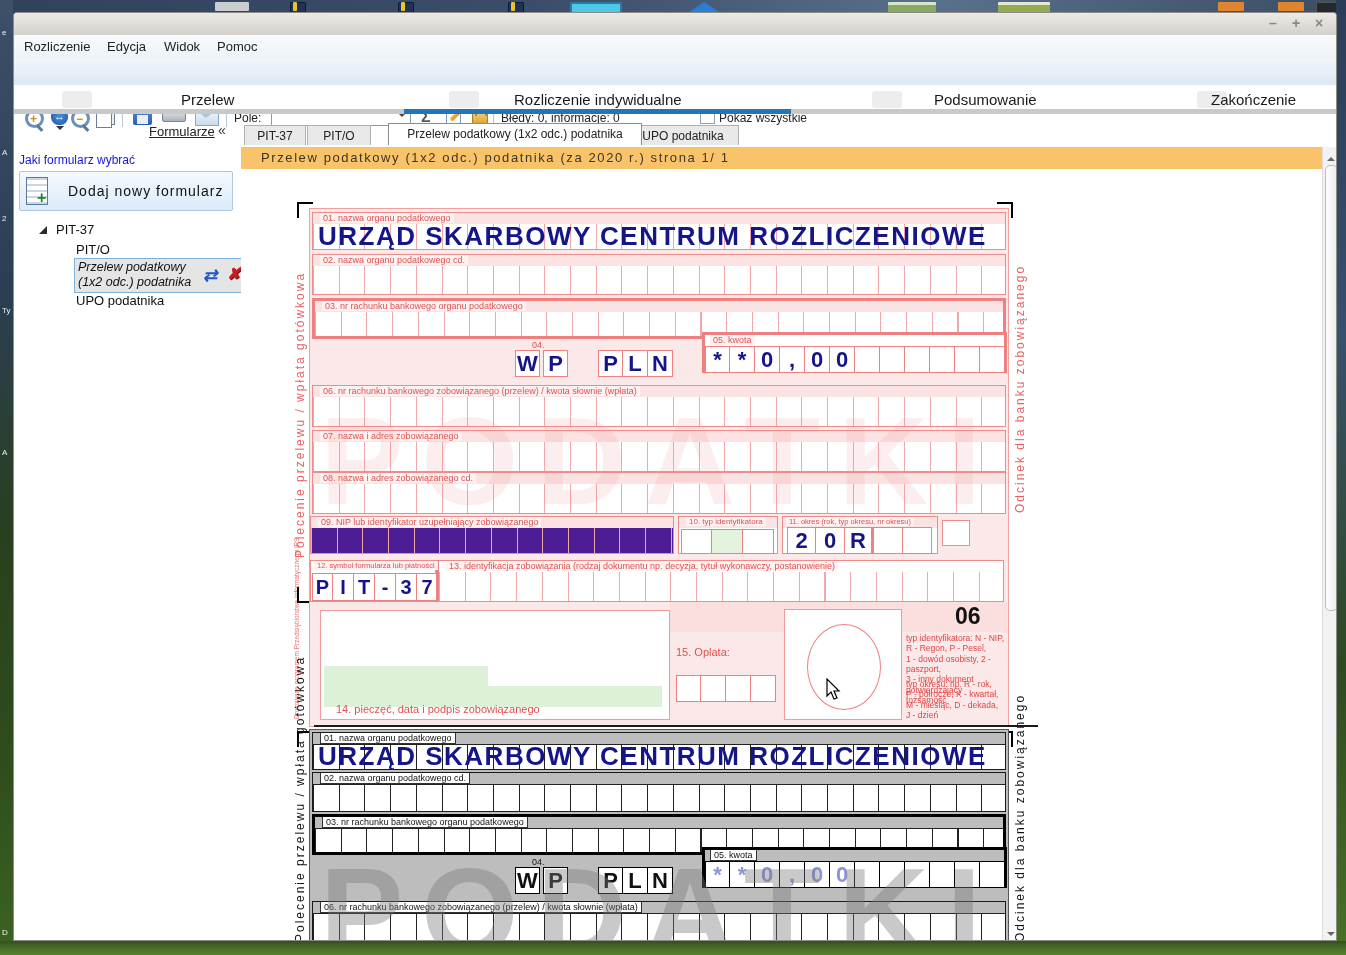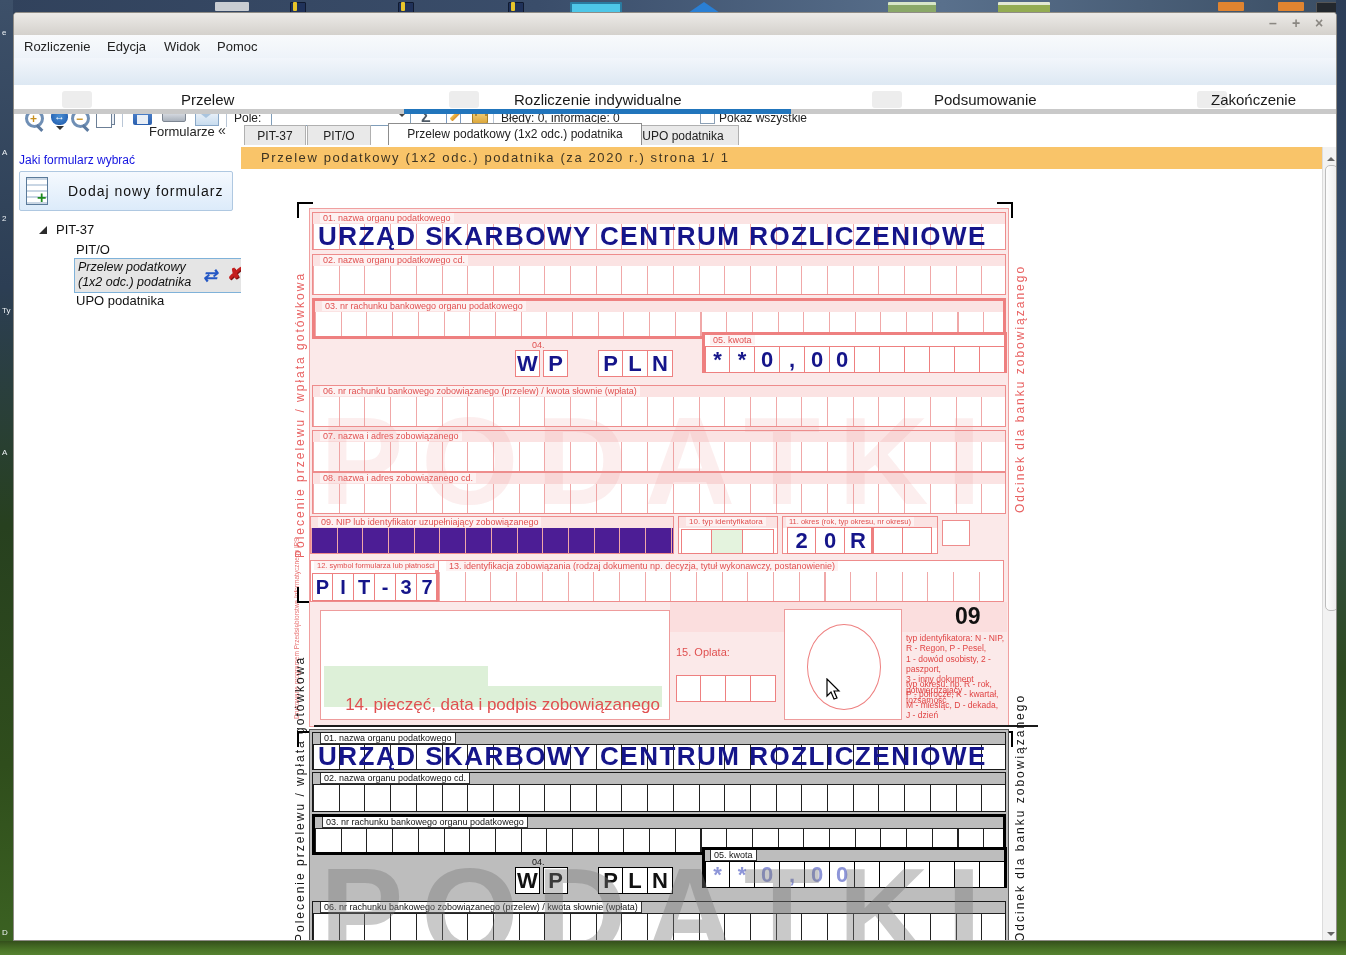--- a/index.html
+++ b/index.html
@@ -48,21 +48,21 @@
   .dd-arrow{position:absolute;right:4px;top:7px;border:4px solid transparent;border-top-color:#444;}
   #err-dd{top:52px;border:4px solid transparent;border-top-color:#444;}
   #chk{top:51px;width:13px;height:13px;background:#fff;border:1px solid #8ca0b5;}
   
   #wizardrow{left:0;top:72px;width:100%;height:24px;background:#fff;}
   .wtab{top:6px;font-size:15px;color:#1a1a1a;}
   .wtab-ghost{top:6px;width:30px;height:17px;background:#ededed;border-radius:3px;}
   #wizard-underline{left:0;top:96px;width:100%;height:5px;background:#c9c9c9;}
   #wizard-underline-active{left:390px;top:96px;width:387px;height:5px;background:#2175bc;}
   
-  #sidebar-header{top:111px;font-size:13px;color:#222;}
+  #sidebar-header{top:111px;font-size:13px;color:#222;text-decoration:underline;}
   #collapse-btn{top:109px;font-size:14px;color:#333;}
   #help-link{left:5px;top:140px;font-size:12px;color:#1414e0;}
   #add-btn{left:5px;top:158px;width:212px;height:38px;background:linear-gradient(#f5f9fe,#dcebfa);
            border:1px solid #afc8e1;border-radius:2px;}
   #add-btn-icon{left:6px;top:5px;width:20px;height:26px;background:#fff;border:1px solid #5a7a9a;
      background-image:linear-gradient(#c9d6e4 2px,transparent 2px),linear-gradient(#dde6ee 1px,transparent 1px);background-size:100% 6px;}
   #add-btn-plus{left:17px;top:20px;width:12px;height:12px;color:#1d8a1d;font-weight:bold;font-size:16px;line-height:12px;}
   #add-btn-label{left:48px;top:11px;font-size:14px;color:#111;letter-spacing:1px;}
   .tree-exp{left:25px;top:213px;width:0;height:0;border-left:8px solid transparent;border-bottom:8px solid #2b2b2b;}
   .tree-lbl{font-size:13px;color:#111;}
@@ -125,21 +125,21 @@
   .f12box{left:0;top:0;width:126px;height:42px;background:#fff;border:1px solid #ee8c8c;box-sizing:border-box;}
   .f12cells .cell{width:21px;height:28px;font-size:20px;}
   .f13box{left:126px;top:0;width:568px;height:42px;background:#fff;border:1px solid #ee8c8c;border-left:3px solid #ee8080;box-sizing:border-box;}
   .watermark{position:absolute;font-size:125px;font-weight:bold;letter-spacing:18px;z-index:4;pointer-events:none;font-family:"Liberation Sans",sans-serif;}
   #wm-a{left:10px;top:180px;color:rgba(238,150,150,0.16);}
   #wm-b{left:10px;top:110px;color:rgba(120,120,120,0.40);}
   
   #f14box{left:10px;top:401px;width:350px;height:110px;background:#fff;border:1px solid #ee9c9c;box-sizing:border-box;z-index:5;}
   .green1{left:3px;top:55px;width:164px;height:20px;background:#ddf0d8;}
   .green2{left:3px;top:75px;width:338px;height:21px;background:#ddf0d8;}
-  #f14label{left:0;right:0;bottom:4px;text-align:center;font-size:17px;color:#e05050;margin-left:15px;}
+  #f14label{left:0;right:0;bottom:4px;text-align:left;font-size:11px;color:#e05050;margin-left:15px;}
   #pinkband{left:360px;top:393px;width:337px;height:30px;background:#fbdede;}
   #f15label{left:366px;top:437px;font-size:11px;color:#e05050;z-index:5;}
   #f15cells{left:366px;top:466px;z-index:5;}
   #f15cells .cell{width:25px;height:27px;}
   #stampbox{left:474px;top:400px;width:118px;height:111px;background:#fff;border:1px solid #ee9c9c;box-sizing:border-box;z-index:5;}
   #stamp-ellipse{left:22px;top:14px;width:72px;height:84px;border:1px solid #ee8080;border-radius:50%;}
   #section-number{left:645px;top:394px;font-size:23px;font-weight:bold;color:#111;z-index:5;}
   .rednote{position:absolute;font-size:8.5px;color:#e04444;line-height:1.22;z-index:5;white-space:pre-line;}
   #note1{left:596px;top:424px;}
   #note2{left:596px;top:470px;}
@@ -410,21 +410,21 @@
       <span class="abs" id="f15label">15. Oplata:</span>
       <div class="cellrow" id="f15cells">
           <div class="cell"></div>
           <div class="cell"></div>
           <div class="cell"></div>
           <div class="cell"></div>
         </div>
       <div class="abs" id="stampbox">
         <div class="abs" id="stamp-ellipse"></div>
       </div>
-      <span class="abs" id="section-number">09</span>
+      <span class="abs" id="section-number">06</span>
       <div class="rednote" id="note1">typ identyfikatora: N - NIP,
 R - Regon, P - Pesel,
 1 - dowód osobisty, 2 - paszport,
 3 - inny dokument potwierdzający
     tożsamość</div>
       <div class="rednote" id="note2">typ okresu: np. R - rok,
 P - półrocze, K - kwartał,
 M - miesiąc, D - dekada,
 J - dzień</div>
     </div>

